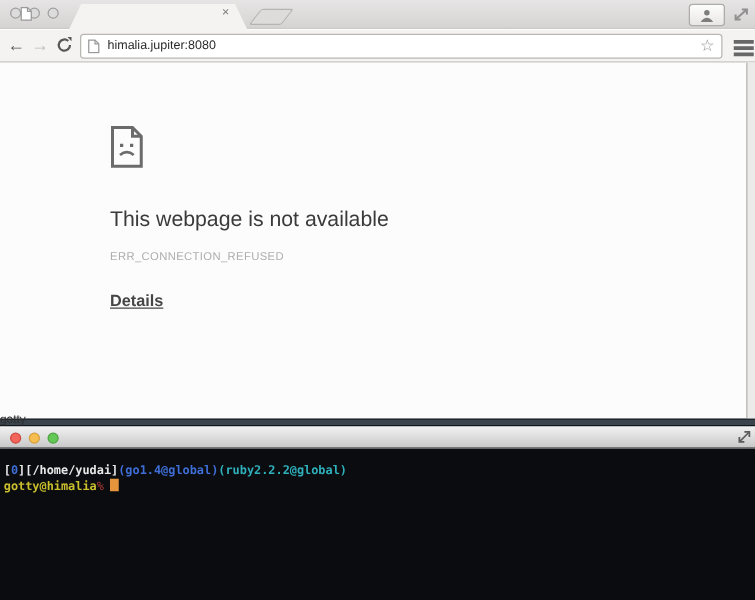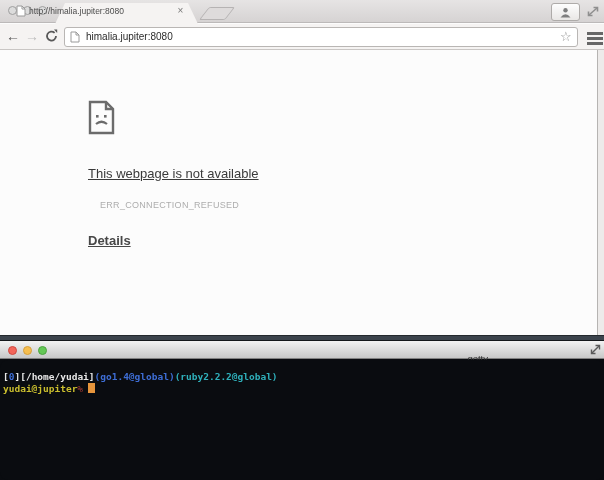--- a/index.html
+++ b/index.html
@@ -45,34 +45,34 @@
   .url-text { top:31px; left:86px; font-size:10px; color:#2b2b2b; }
   .star { top:29px; left:560px; font-size:13px; color:#929292; }
   .menu { top:32px; left:587px; width:16px; }
   .menu div { height:2.5px; background:#676767; margin-bottom:2.5px; }
 
   .page-right-edge { top:50px; left:597px; width:7px; height:285px; background:#edebea;
     border-left:1px solid #b6b4b2; }
 
   
   .sad-icon { top:100px; left:88px; }
-  .err-heading { top:166px; left:88px; font-size:13px; color:#3a3a3a;text-decoration:underline; }
-  .err-code { top:200px; left:100px; font-size:9px; color:#adadad; letter-spacing:0.3px; }
+  .err-heading { top:166px; left:88px; font-size:17px; color:#3a3a3a; }
+  .err-code { top:200px; left:88px; font-size:9px; color:#adadad; letter-spacing:0.3px; }
   .err-details { top:233px; left:88px; font-size:13px; font-weight:bold; color:#474747;
     text-decoration:underline; cursor:pointer; }
 
   
   .gap-strip { top:335px; left:0; width:604px; height:6px; background:#3b434c;
     border-top:1px solid #23282d; border-bottom:1px solid #14171a; }
 
   
   .term-titlebar { top:341px; left:0; width:604px; height:18px;
     background:linear-gradient(#f2f2f2,#c8c8c8); border-bottom:1px solid #818181; }
   .term-lights { top:346px; left:8px; display:flex; gap:6px; }
-  .term-title { top:353px; left:0; width:488px; text-align:right; font-size:9.5px;
+  .term-title { top:330px; left:0; width:488px; text-align:left; font-size:9.5px;
     color:#2f2f2f; }
   .term-grip { top:344px; left:590px; }
 
   .term-body { top:360px; left:0; width:604px; height:120px; background:#0a0c10;
     padding:11px 0 0 3px; font-family:"DejaVu Sans Mono", monospace; font-size:9.5px;border-radius:8px; }
   .term-line { line-height:12px; white-space:pre; }
   .cursor { display:inline-block; width:7px; height:10px; margin-left:5px;
     vertical-align:-1px; }
 </style>
 </head>
@@ -85,21 +85,20 @@
     <div class="tl tl-gray"></div>
     <div class="tl tl-gray"></div>
     <div class="tl tl-gray"></div>
   </div>
 
   <div class="abs tab"></div>
   <svg class="abs tab-favicon" width="10" height="12" viewBox="0 0 10 12">
     <path d="M1 1 h5 l3 3 v7 h-8 z" fill="#fff" stroke="#9a9a9a" stroke-width="1"></path>
     <path d="M6 1 v3 h3" fill="none" stroke="#9a9a9a" stroke-width="1"></path>
   </svg>
-  <div class="abs tab-label">http://himalia.jupiter:8080</div>
   <div class="abs tab-fade"></div>
   <div class="abs tab-close">×</div>
   <div class="abs newtab"></div>
 
   <div class="abs winbtn-profile">
     <svg width="13" height="11" viewBox="0 0 13 11">
       <circle cx="6.5" cy="3.2" r="2.2" fill="#7e7e7e"></circle>
       <path d="M1.5 10.5 q5 -6.5 10 0 z" fill="#7e7e7e"></path>
     </svg>
   </div>
@@ -154,14 +153,14 @@
 </div>
 <div class="abs term-title">gotty</div>
 <svg class="abs term-grip" width="11" height="11" viewBox="0 0 11 11">
   <path d="M2 9 L9 2" stroke="#5a5a5a" stroke-width="1.4" fill="none"></path>
   <path d="M5.5 1.5 h4 v4" stroke="#5a5a5a" stroke-width="1.4" fill="none"></path>
   <path d="M5.5 9.5 h-4 v-4" stroke="#5a5a5a" stroke-width="1.4" fill="none"></path>
 </svg>
 
 <div class="abs term-body">
     <div class="term-line"><span style="color: rgb(232, 232, 232); font-weight: bold;">[</span><span style="color: rgb(62, 110, 214); font-weight: bold;">0</span><span style="color: rgb(232, 232, 232); font-weight: bold;">][/home/yudai]</span><span style="color: rgb(62, 110, 214); font-weight: bold;">(go1.4@global)</span><span style="color: rgb(47, 176, 187); font-weight: bold;">(ruby2.2.2@global)</span></div>
-    <div class="term-line"><span style="color: rgb(203, 191, 46); font-weight: bold;">yudai@jupiter</span><span style="color: rgb(168, 58, 50);">%</span><span class="cursor" style="background: rgb(230, 149, 60);"></span></div>
+    <div class="term-line"><span style="color: rgb(203, 191, 46); font-weight: bold;">gotty@himalia</span><span style="color: rgb(168, 58, 50);">%</span><span class="cursor" style="background: rgb(230, 149, 60);"></span></div>
   </div>
 
 </body></html>

